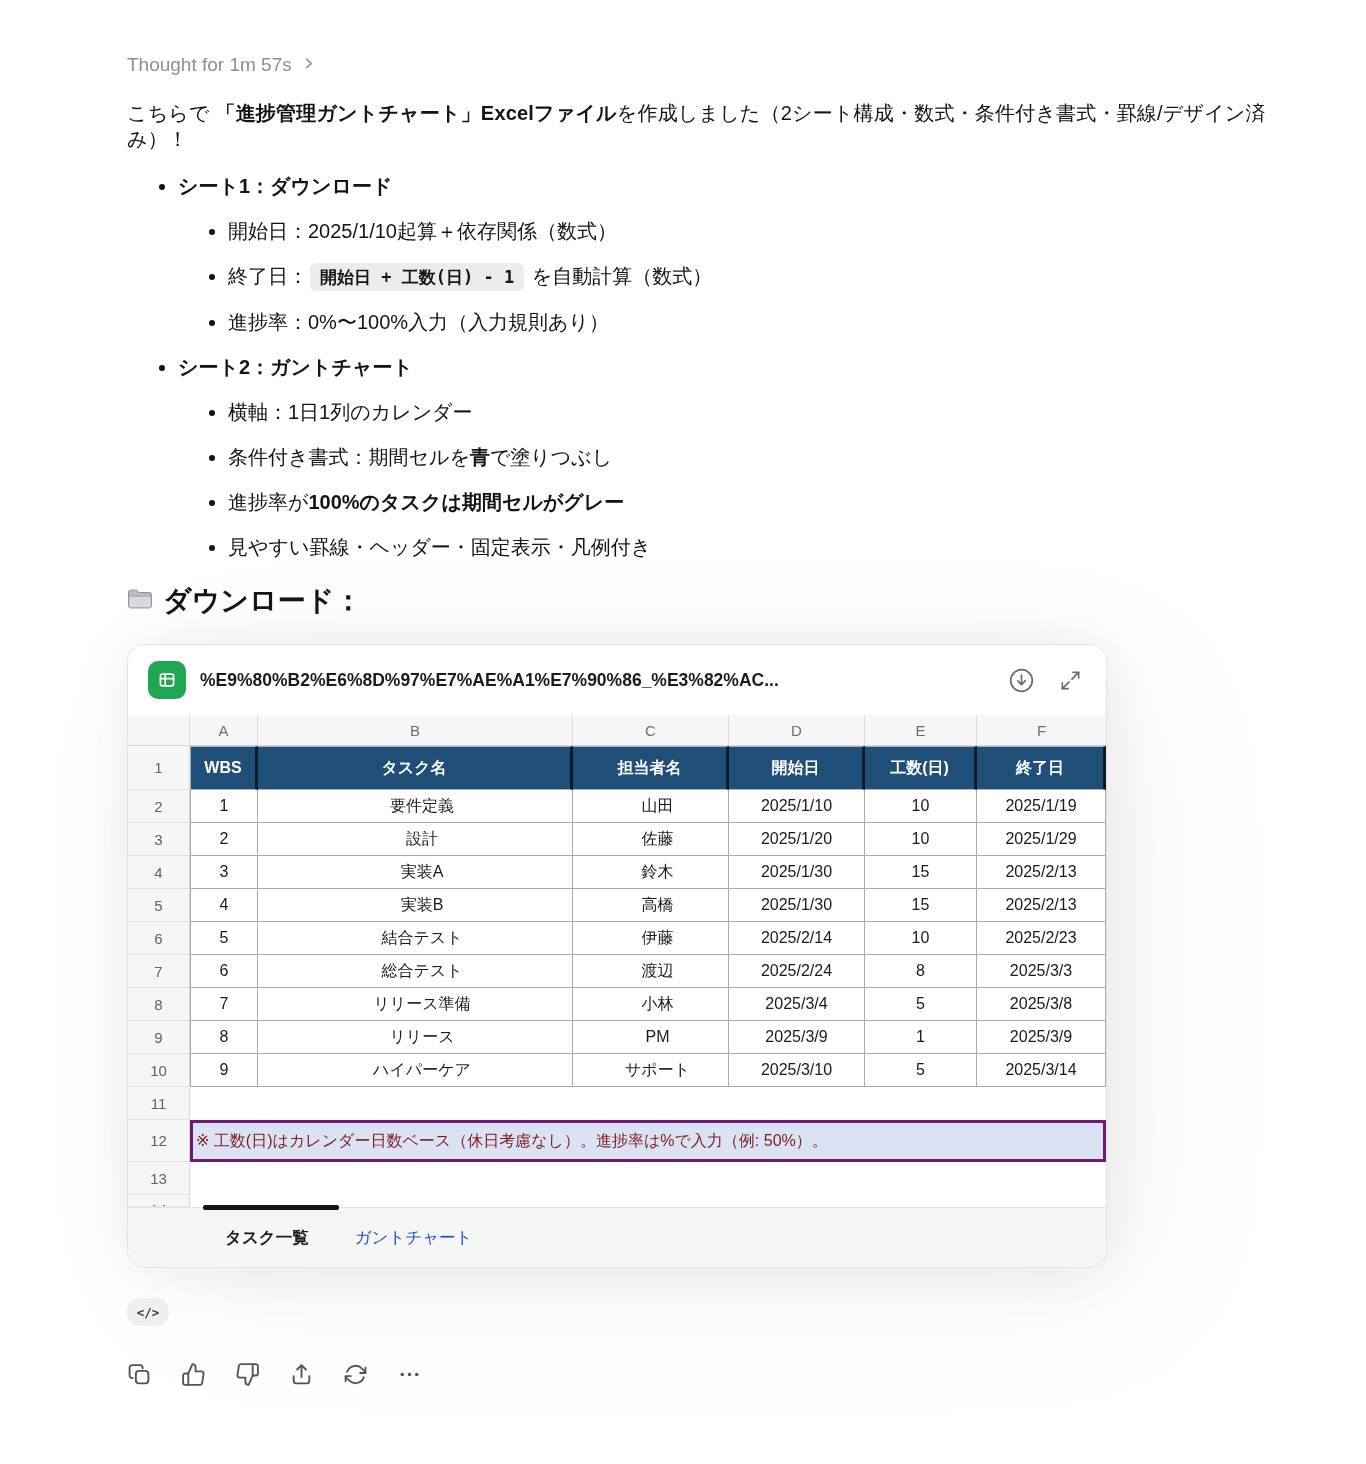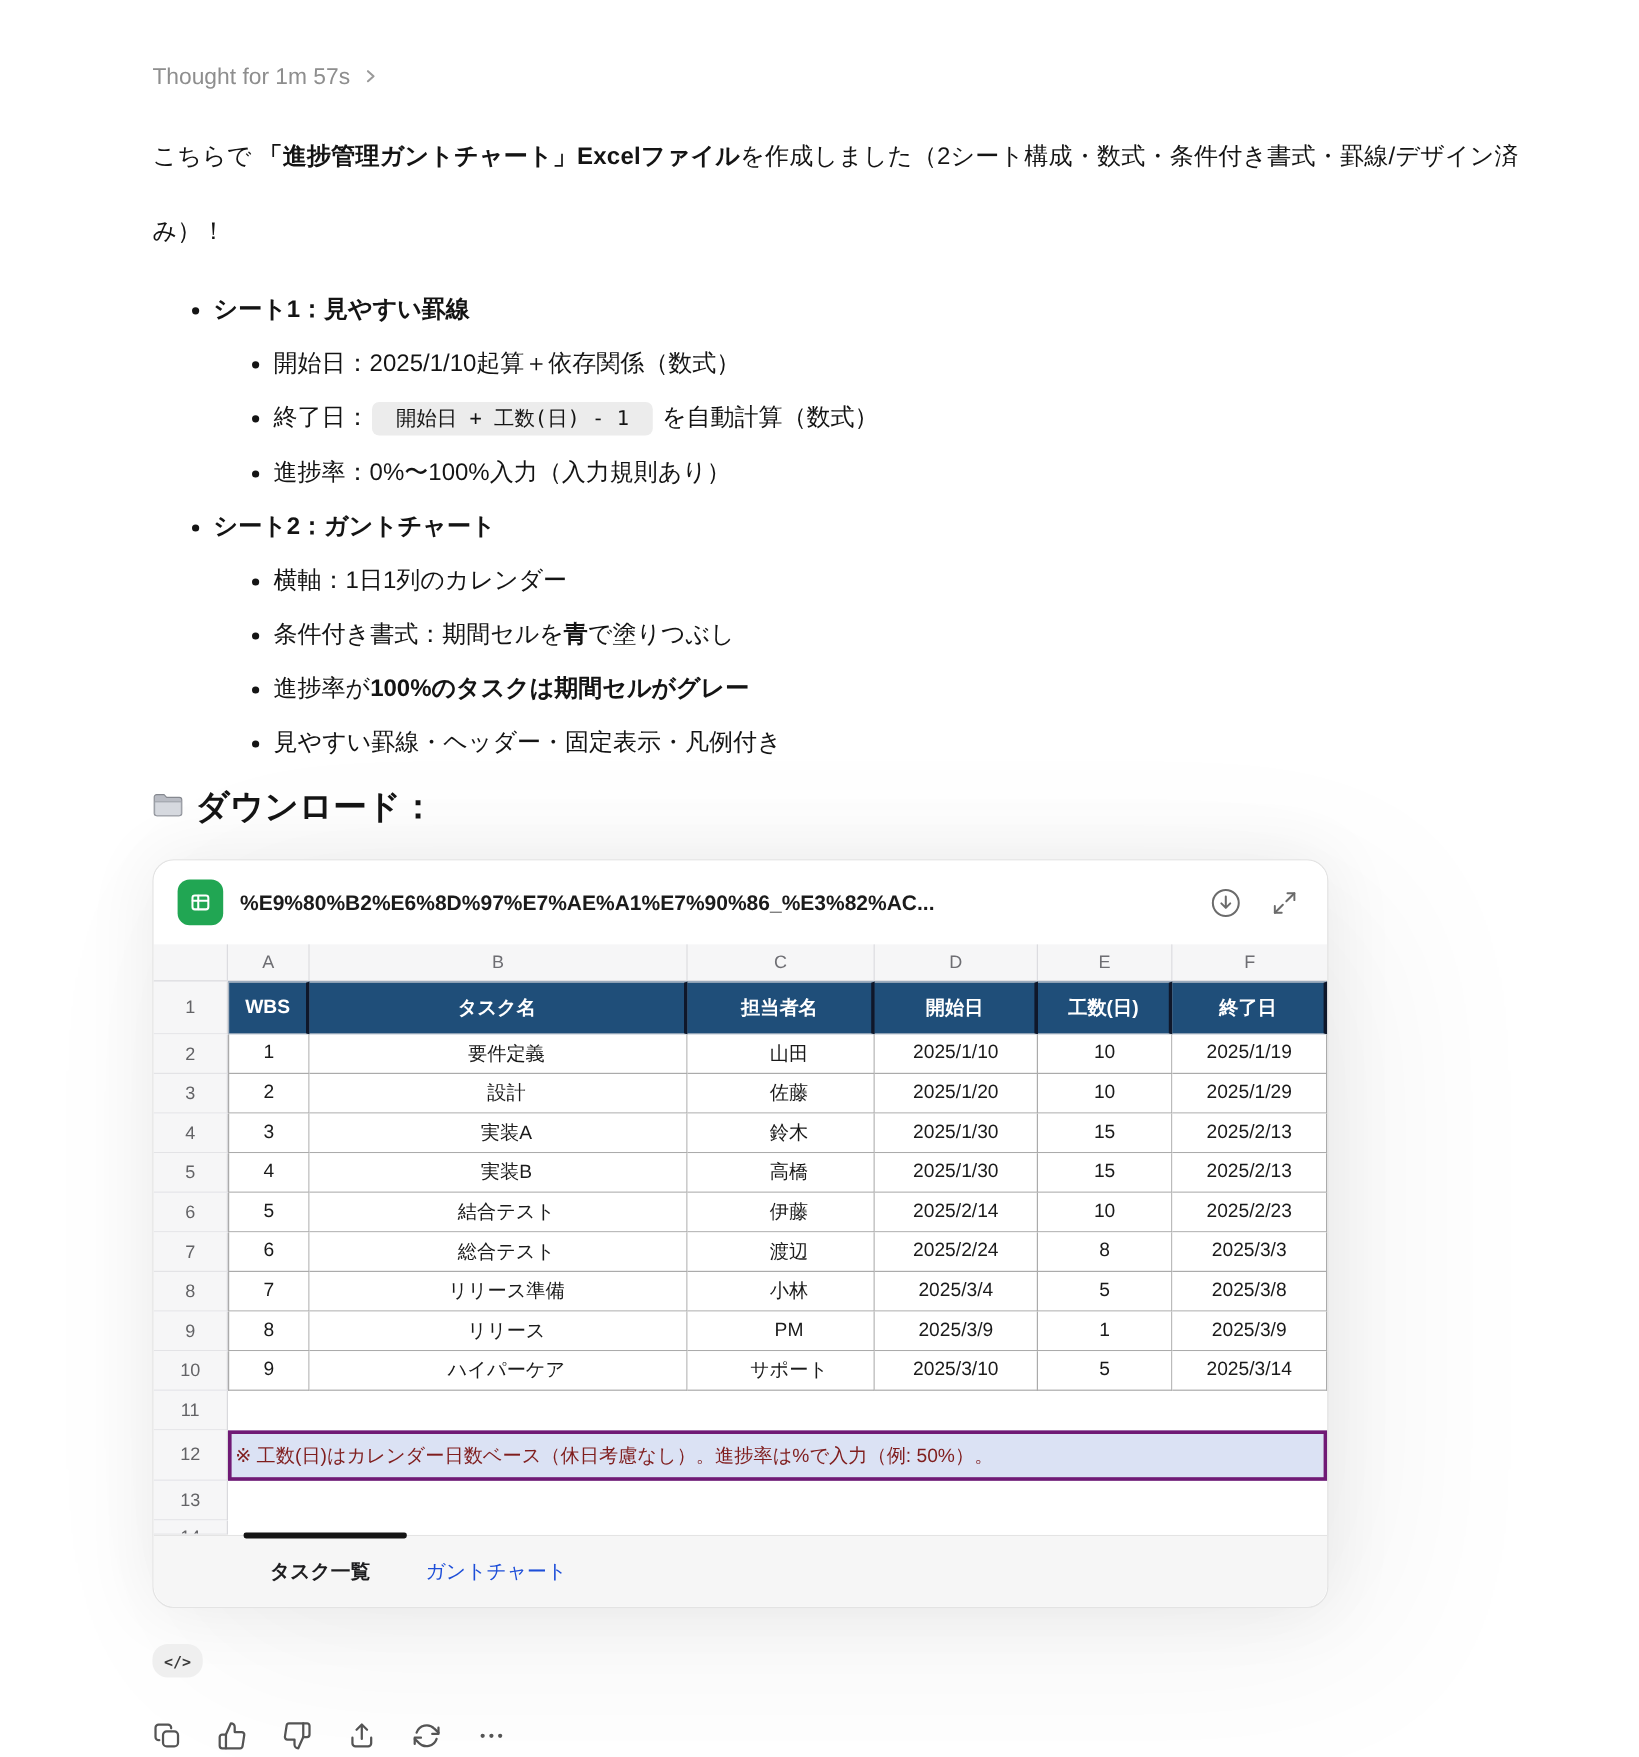--- a/index.html
+++ b/index.html
@@ -4,31 +4,31 @@
 <style>
   html,body { margin:0; padding:0; background:#ffffff; }
   body { font-family:"Liberation Sans","DejaVu Sans",sans-serif; color:#141414; }
   .page { width:1366px; box-sizing:border-box; padding:38px 0 40px 127px; position:relative;margin-top:14px; }
 
   
   .thought-row { display:flex; align-items:center; gap:9px; color:#8e8e8e; font-size:19px; height:26px; cursor:pointer; }
   .thought-row svg { margin-top:2px; }
 
   
-  .intro { margin:22px 0 0; width:1199px; font-size:20px; line-height:62px; letter-spacing:0.2px; }
+  .intro { margin:22px 0 0; width:1199px; font-size:20px; line-height:26px; letter-spacing:0.2px; }
   .intro b, .l1 b, .l2 b { font-weight:700; }
 
   
   ul { margin:0; padding:0; list-style:disc; }
   ul.l1 { margin-top:12px; padding-left:51px; }
   ul.l1 > li { line-height:45px; font-size:20px; }
   ul.l2 { padding-left:50px; list-style:disc; }
   ul.l2 > li { line-height:45px; font-size:20px; font-weight:400; }
   .ititle { font-weight:700; }
-  code.inline-code { font-family:"DejaVu Sans Mono","Liberation Mono",monospace; font-size:17px; font-weight:400; background:#ececec; border-radius:6px; padding:4px 20px; margin:0 2px; }
+  code.inline-code { font-family:"DejaVu Sans Mono","Liberation Mono",monospace; font-size:17px; font-weight:700; background:#ececec; border-radius:6px; padding:4px 10px; margin:0 2px; }
 
   
   .download-row { display:flex; align-items:center; gap:10px; margin-top:16px; font-size:28px; font-weight:700; height:30px; }
 
   
   .file-card { margin-top:28px; width:980px; border:1px solid #e3e3e3; border-radius:18px; background:#ffffff;
                box-shadow:0 0 60px rgba(0,0,0,0.07), 40px 30px 160px rgba(0,0,0,0.05); overflow:hidden; box-sizing:border-box; }
   .card-header { height:70px; display:flex; align-items:center; padding:0 24px 0 20px; gap:14px; background:#fff; }
   .file-badge { width:38px; height:38px; border-radius:10px; display:flex; align-items:center; justify-content:center; flex:none; }
   .filename { flex:1; font-size:17.5px; font-weight:700; color:#1b1b1b; white-space:nowrap; overflow:hidden; }
@@ -78,21 +78,21 @@
       <svg width="15" height="15" viewBox="0 0 16 16" fill="none" stroke="#9a9a9a" stroke-width="1.8" stroke-linecap="round" stroke-linejoin="round">
           <path d="M6 3.5 L11 8 L6 12.5"></path>
         </svg>
     </span>
   </div>
 
   <p class="intro"><span>こちらで </span><b>「進捗管理ガントチャート」Excelファイル</b><span>を作成しました（2シート構成・数式・条件付き書式・罫線/デザイン済み）！</span></p>
 
   <ul class="l1">
     <li>
-      <span class="ititle">シート1：見やすい罫線</span>
+      <span class="ititle">シート1：ダウンロード</span>
       <ul class="l2">
         <li><span>開始日：2025/1/10起算＋依存関係（数式）</span></li>
         <li><span>終了日：</span><code class="inline-code">開始日 + 工数(日) - 1</code><span> を自動計算（数式）</span></li>
         <li><span>進捗率：0%〜100%入力（入力規則あり）</span></li>
       </ul>
     </li>
     <li>
       <span class="ititle">シート2：ガントチャート</span>
       <ul class="l2">
         <li><span>横軸：1日1列のカレンダー</span></li>

